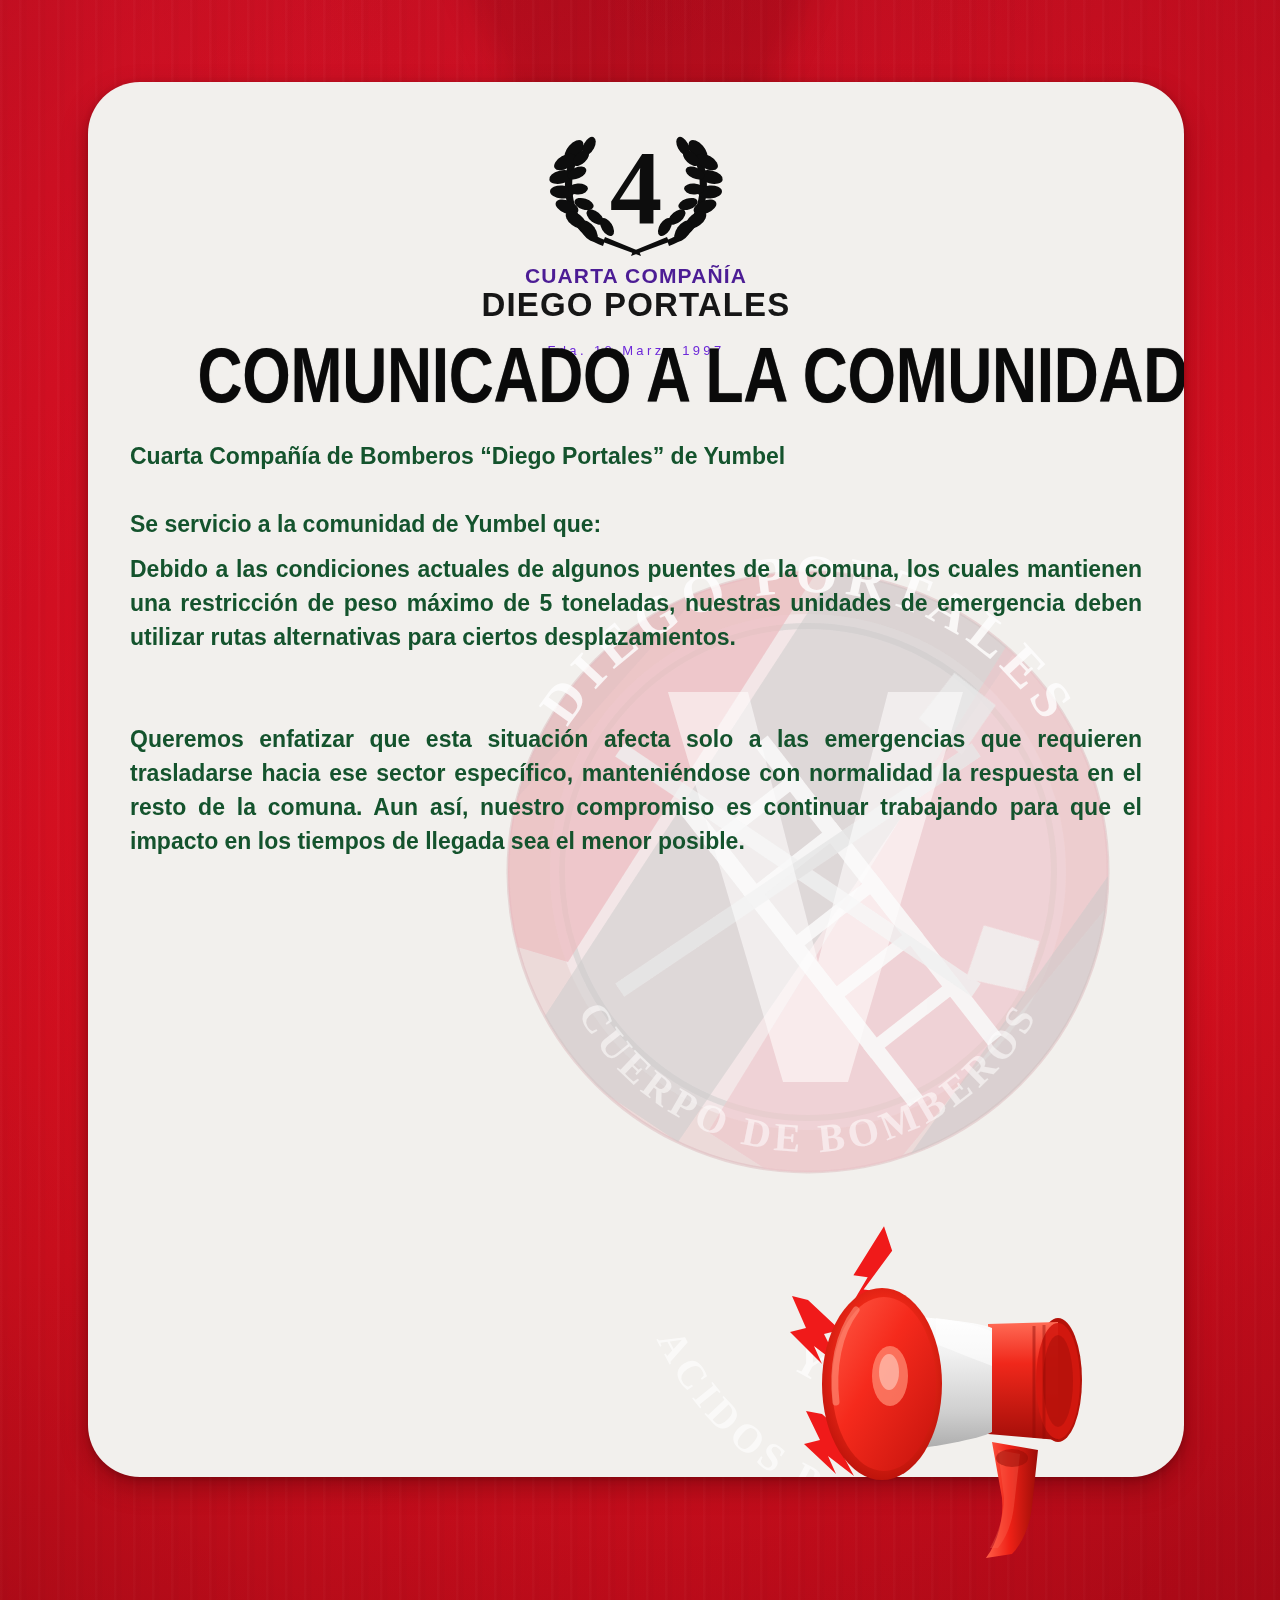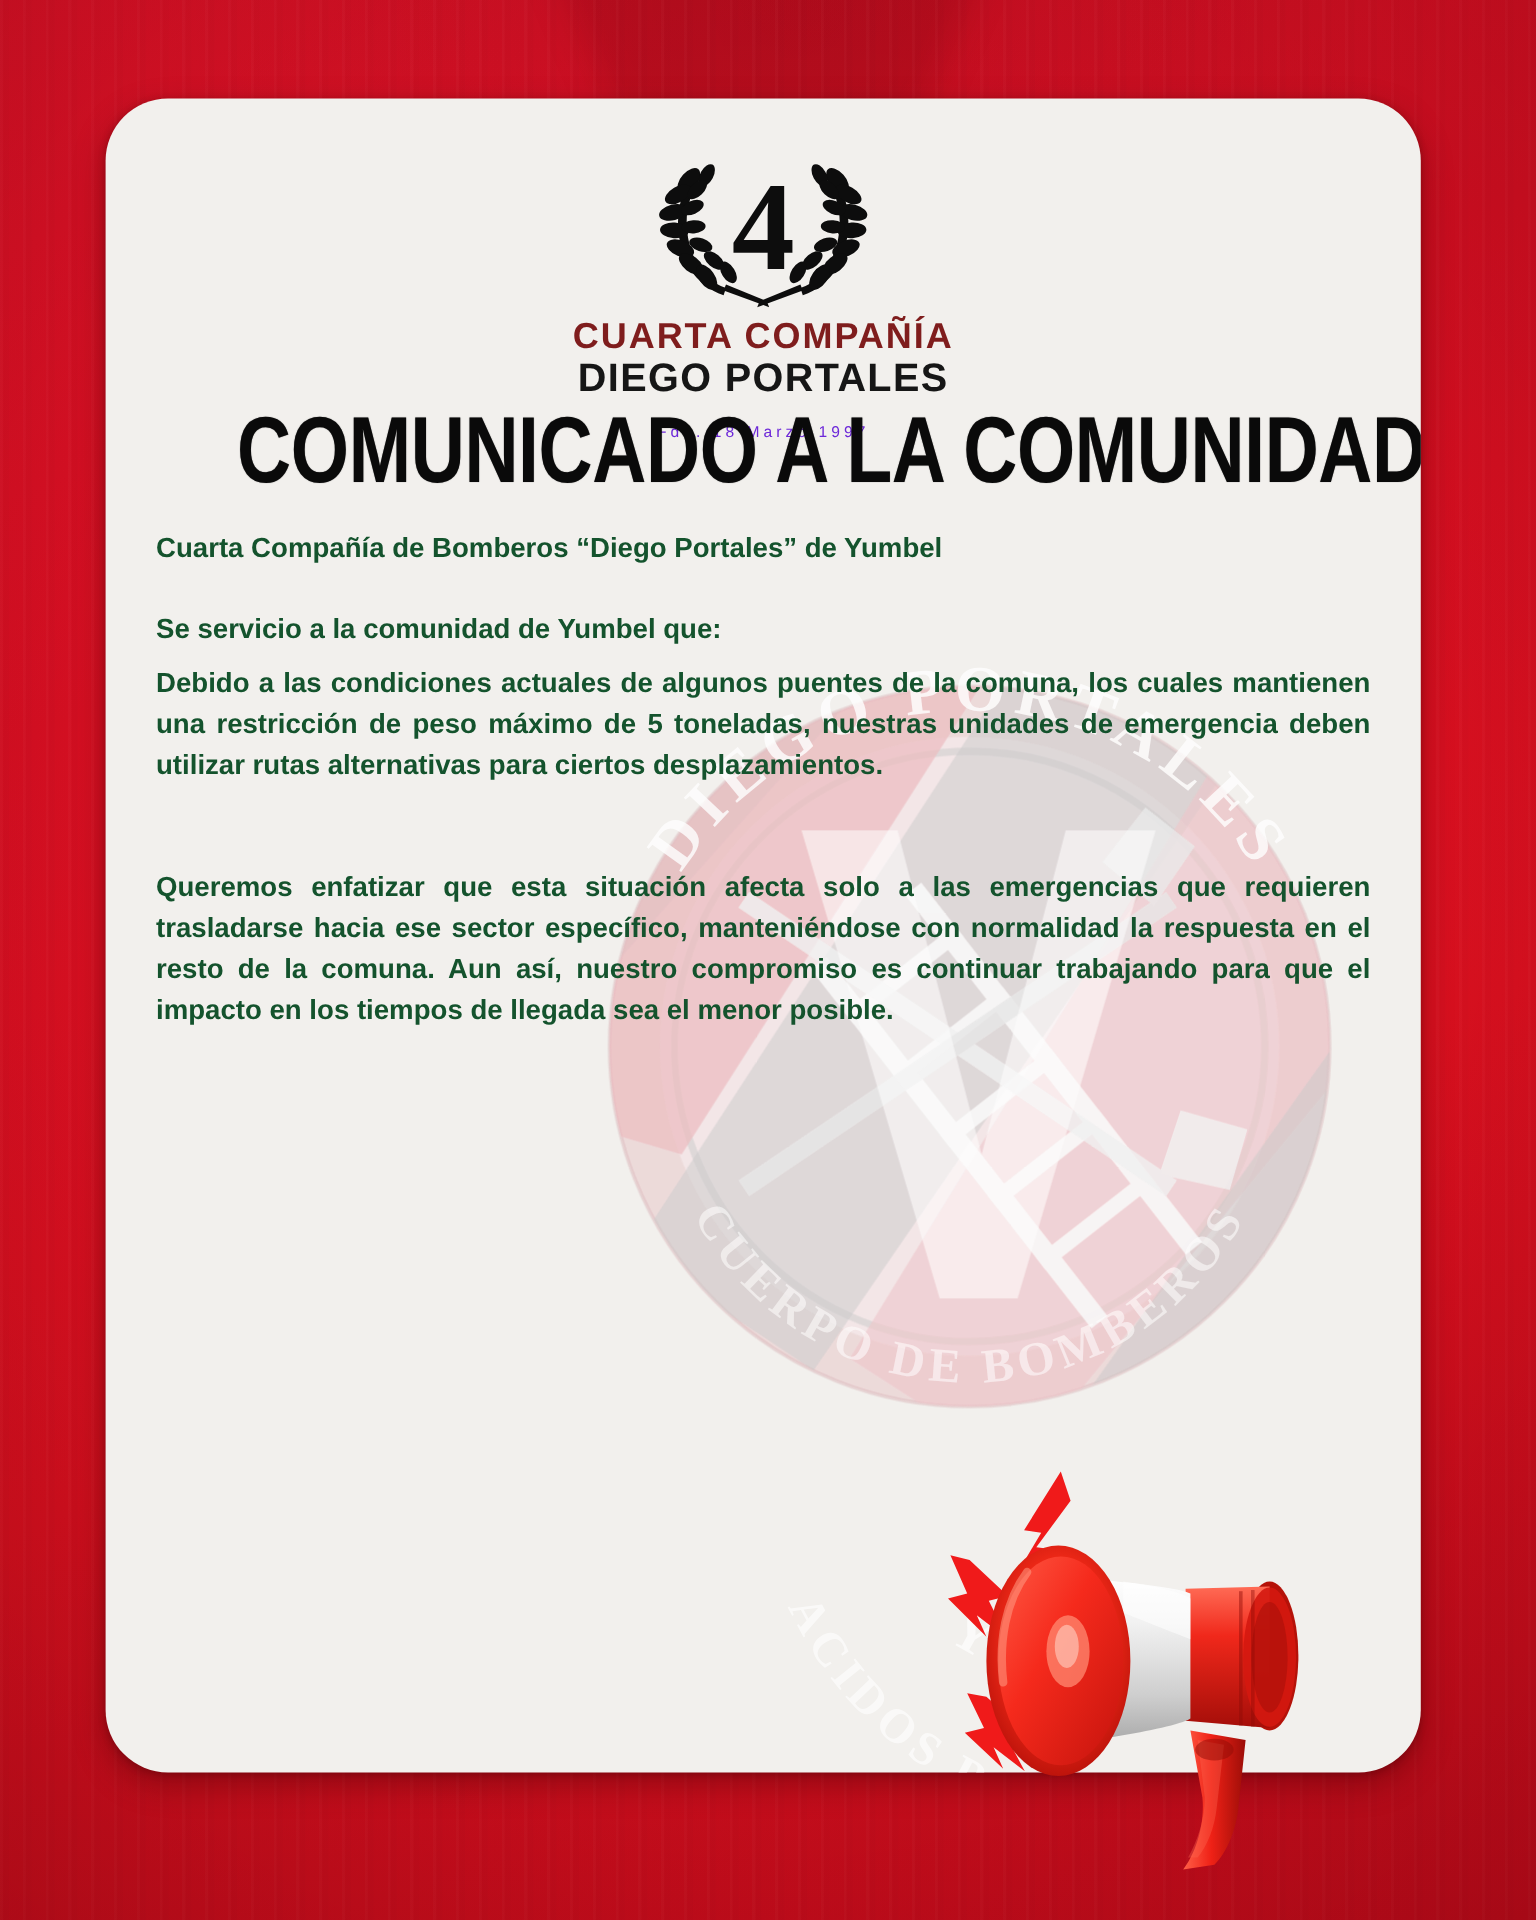--- a/index.html
+++ b/index.html
@@ -76,22 +76,22 @@
 
   
   #logo {
     position:absolute; left:0; right:0; top:42px;
     z-index:6;
     text-align:center;
   }
   #wreath { width:190px; height:135px; display:block; margin:0 auto; }
   .logo-l1 {
     font-family:"Liberation Sans", sans-serif;
-    font-weight:bold; font-size:30px; letter-spacing:.055em;
-    color:#7f1d1d; margin-top:6px; line-height:1.05;
+    font-weight:bold; font-size:21px; letter-spacing:.055em;
+    color:#4c1d95; margin-top:6px; line-height:1.05;
   }
   .logo-l2 {
     font-family:"Liberation Sans", sans-serif;
     font-weight:bold; font-size:33px; letter-spacing:.035em;
     color:#161616; line-height:1.05; margin-top:1px;
   }
   .logo-l3 {
     font-family:"Liberation Sans", sans-serif;
     font-weight:normal; font-size:13px; letter-spacing:.26em;
     color:#6d28d9; margin-top:20px;

